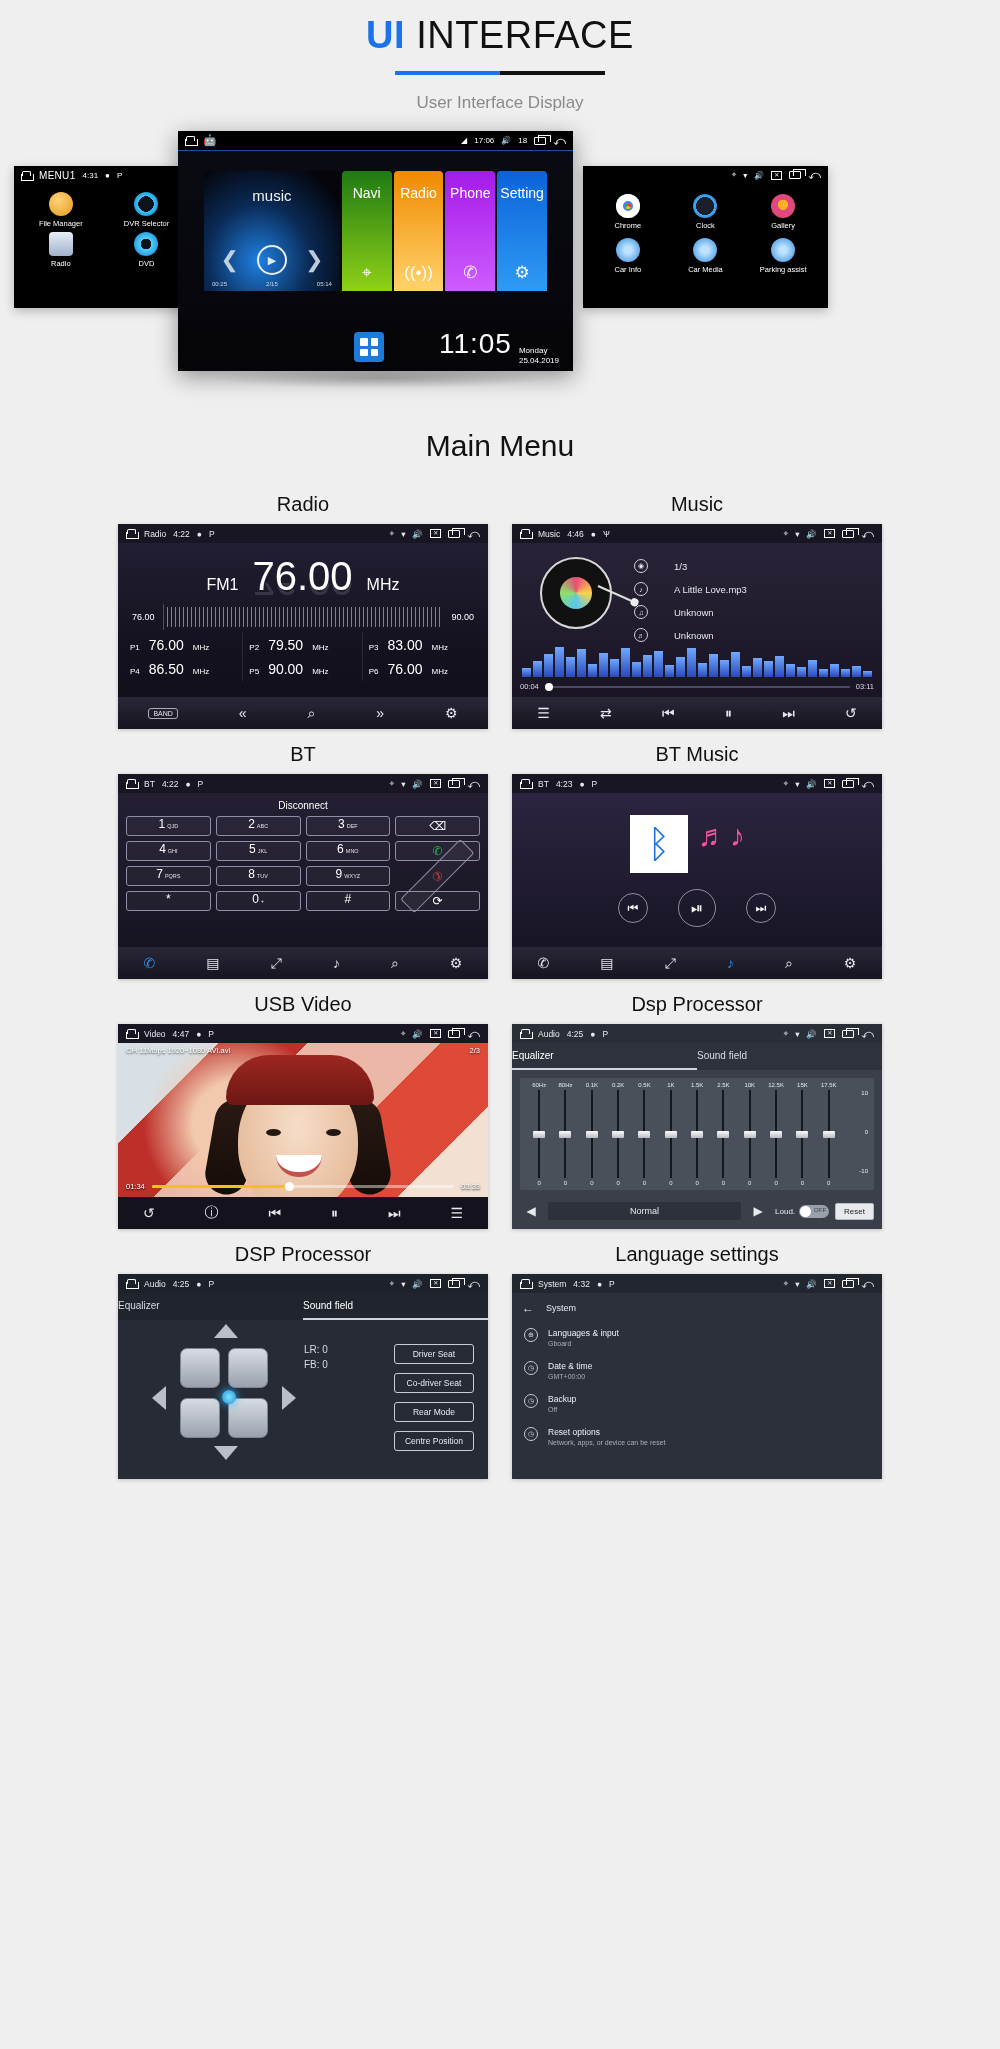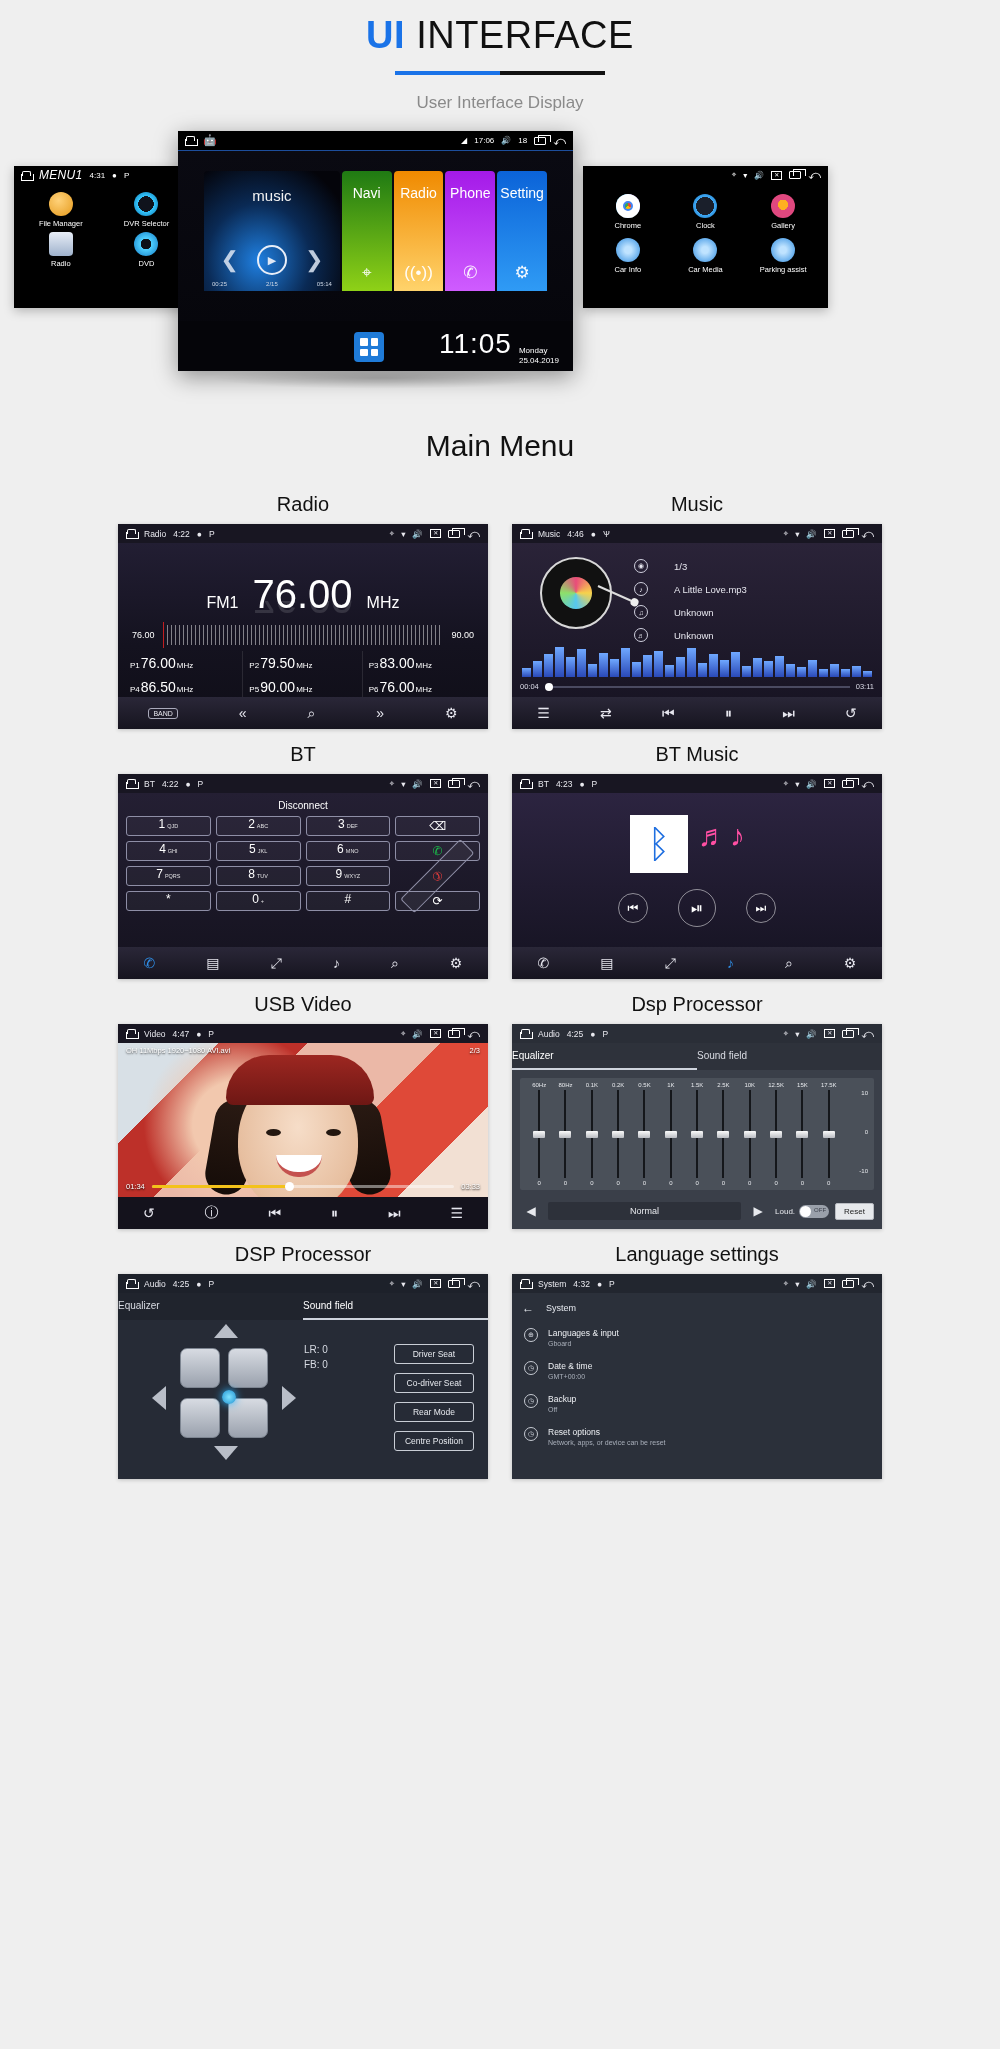--- a/index.html
+++ b/index.html
@@ -30,21 +30,21 @@
   .dev-main  { left: 178px; top: 0;     width: 395px; height: 240px;
                box-shadow: 0 6px 22px rgba(0,0,0,.4); z-index: 5; }
   .shadow-ell { position:absolute; left:210px; top:236px; width:340px; height:22px;
                 background: radial-gradient(ellipse at center, rgba(0,0,0,.20), rgba(0,0,0,0) 70%); }
 
   
   .sbar { height: 18px; display:flex; align-items:center; padding:0 7px; gap:7px;
           color:#fff; font-size:8px; background:#000; }
   .sbar.blue-line { border-bottom:1px solid #1d4e9c; }
   .sbar .sp { flex:1; }
-  .sbar .sb-title { font-size:12px; letter-spacing:.3px;font-style:italic; }
+  .sbar .sb-title { font-size:10px; letter-spacing:.3px; }
 
   .homeico { width:11px; height:9px; position:relative; display:inline-block; }
   .homeico:before{content:"";position:absolute;left:0;top:3px;width:11px;height:6px;border:1.2px solid #fff;border-top:none;}
   .homeico:after{content:"";position:absolute;left:1px;top:0px;width:7px;height:4px;border-top:1.2px solid #fff;border-left:1.2px solid #fff;border-right:1.2px solid #fff;transform:skewX(0deg);border-radius:2px 2px 0 0;}
 
   .recticon{width:12px;height:8px;border:1.2px solid #fff;position:relative;display:inline-block;border-radius:1px;}
   .recticon:after{content:"";position:absolute;left:3px;top:-3px;width:11px;height:6px;border:1.2px solid #fff;border-bottom:none;border-radius:1px 1px 0 0;}
   .backicon{font-size:12px;}
   .xicon{width:11px;height:9px;border:1.2px solid #fff;display:inline-block;position:relative;font-size:6px;text-align:center;line-height:7px;}
 
@@ -98,34 +98,34 @@
   .screen { width:370px; height:205px; background:#14141f; position:relative; overflow:hidden;
             box-shadow:0 1px 4px rgba(0,0,0,.2); }
   .sb2 { height:19px; background:#181622; display:flex; align-items:center; gap:0; padding:0 8px;
          color:#e9e9ef; font-size:8.5px; }
   .sb2 .g { display:flex; align-items:center; gap:7px; }
   .sb2 .spacer { flex:1; }
 
   
   .radio-body { position:relative; height:186px;
      background: linear-gradient(180deg,#221e33 0%,#14121f 55%,#0f0e17 100%); }
-  .freqrow { display:flex; align-items:baseline; justify-content:center; gap:14px; padding-top:32px; }
+  .freqrow { display:flex; align-items:baseline; justify-content:center; gap:14px; padding-top:14px; }
   .freqrow .band { font-size:16px; color:#fff; }
   .freqrow .big { font-size:40px; color:#fff; font-weight:300; line-height:.95; }
   .freqrow .unit{ font-size:16px; color:#fff; }
   .refl { text-align:center; font-size:40px; color:rgba(255,255,255,.13); font-weight:300;
           transform:scaleY(-1); margin-top:-12px; height:20px; overflow:hidden; }
   .dialrow { display:flex; align-items:center; padding:4px 14px 0; gap:8px; }
   .dialrow .dl { font-size:9px; color:#fff; }
   .dial { flex:1; height:20px; position:relative;
           background: repeating-linear-gradient(90deg, rgba(255,255,255,.55) 0 1px, transparent 1px 4px);
           opacity:.85; }
   .dial:after{content:"";position:absolute;left:0;top:-3px;width:1.6px;height:26px;background:#e02020;}
   .presets { display:grid; grid-template-columns:repeat(3,1fr); gap:0; margin-top:6px; padding:0 6px; }
-  .pcell { display:flex; align-items:baseline; gap:1px; padding:4px 6px; color:#fff;
+  .pcell { display:flex; align-items:baseline; gap:9px; padding:4px 6px; color:#fff;
            border-right:1px solid rgba(255,255,255,.10); }
   .pcell .pn { font-size:8px; }
   .pcell .pv { font-size:14px; }
   .pcell .pu { font-size:8px; }
   .botbar { position:absolute;left:0;right:0;bottom:0;height:32px;
             background: linear-gradient(180deg,#2a2738,#16141f);
             display:flex;align-items:center;justify-content:space-around;color:#e6e6ee;font-size:14px; }
   .bandbtn{font-size:7px;border:1px solid #aab;border-radius:3px;padding:1px 4px;}
 
   

